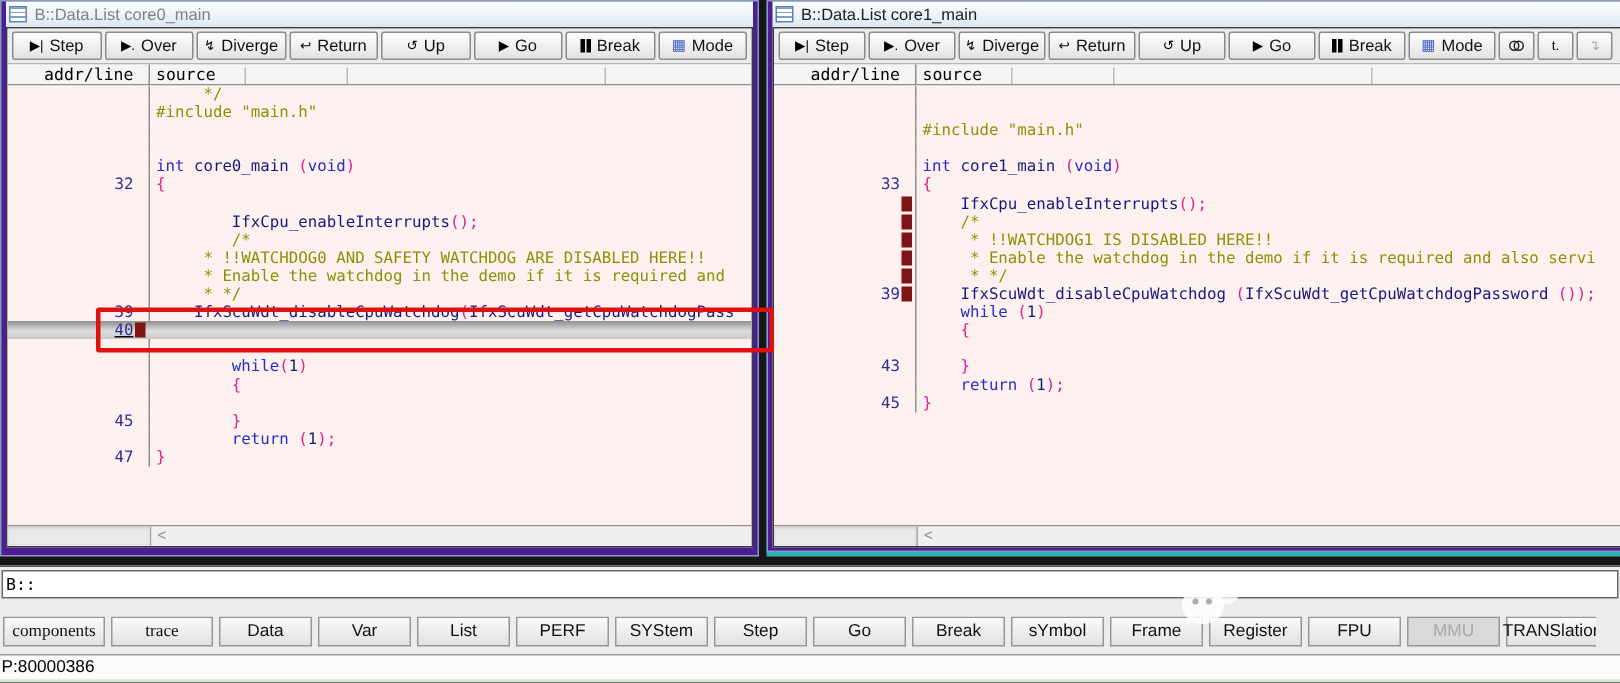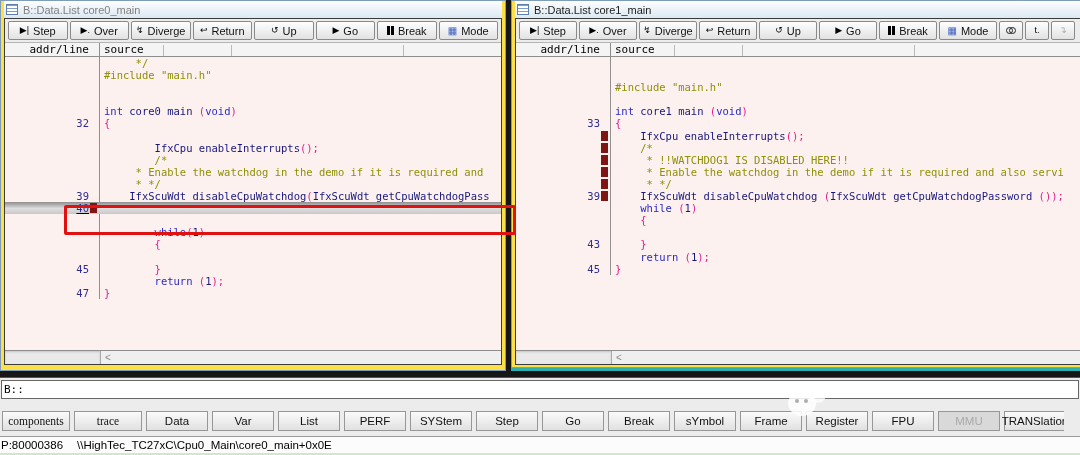--- a/index.html
+++ b/index.html
@@ -1,19 +1,19 @@
 <!DOCTYPE html>
 <html><head>
 <meta charset="utf-8">
 <style>
   html,body{margin:0;padding:0;background:#333;}
   .screen{position:relative;width:1080px;height:455px;background:#161616;overflow:hidden;
           font-family:"Liberation Sans",sans-serif;}
   
-  .t32win{position:absolute;top:0;background:#fde047;border:1px solid #7f9db9;
+  .t32win{position:absolute;top:0;background:#4c1d95;border:1px solid #7f9db9;
           padding:0 3px 3px 3px;box-sizing:border-box;}
   .t32win.active{box-shadow:0 3px 0 0 #2fb0ae;}
   .titlebar{height:17px;display:flex;align-items:center;gap:5px;padding-left:2px;
             background:linear-gradient(#fdfefe,#dce8f3);font-size:11px;color:#808080;}
   .t32win.active .titlebar{color:#1c1c1c;}
   .titleicon{width:12px;height:11px;background:#fff;border:1px solid #5b7fae;box-sizing:border-box;
              background-image:repeating-linear-gradient(#7e9fcc 0 1px,transparent 1px 3px);}
   .client{background:#ececec;border:1px solid #3c3c3c;display:flex;flex-direction:column;height:345px;overflow:hidden;}
   
   .toolbar{height:23px;display:flex;align-items:center;gap:2px;padding:0 0 0 3px;background:#ececec;
@@ -133,20 +133,21 @@
         <div class="srcarea">
           <div class="row"><span class="lnum"></span><span class="lmark"></span><span class="lcode"><span class="c-cm">     */</span></span></div>
           <div class="row"><span class="lnum"></span><span class="lmark"></span><span class="lcode"><span class="c-cm">#include "main.h"</span></span></div>
           <div class="row"><span class="lnum"></span><span class="lmark"></span><span class="lcode"></span></div>
           <div class="row"><span class="lnum"></span><span class="lmark"></span><span class="lcode"></span></div>
           <div class="row"><span class="lnum"></span><span class="lmark"></span><span class="lcode"><span class="c-kw">int </span><span class="c-id">core0_main </span><span class="c-pn">(</span><span class="c-kw">void</span><span class="c-pn">)</span></span></div>
           <div class="row"><span class="lnum">32</span><span class="lmark"></span><span class="lcode"><span class="c-pn">{</span></span></div>
           <div class="row"><span class="lnum"></span><span class="lmark"></span><span class="lcode"></span></div>
           <div class="row"><span class="lnum"></span><span class="lmark"></span><span class="lcode"><span class="c-id">        IfxCpu_enableInterrupts</span><span class="c-pn">();</span></span></div>
           <div class="row"><span class="lnum"></span><span class="lmark"></span><span class="lcode"><span class="c-cm">        /*</span></span></div>
+          <div class="row"><span class="lnum"></span><span class="lmark"></span><span class="lcode"><span class="c-cm">     * !!WATCHDOG0 AND SAFETY WATCHDOG ARE DISABLED HERE!!</span></span></div>
           <div class="row"><span class="lnum"></span><span class="lmark"></span><span class="lcode"><span class="c-cm">     * Enable the watchdog in the demo if it is required and</span></span></div>
           <div class="row"><span class="lnum"></span><span class="lmark"></span><span class="lcode"><span class="c-cm">     * */</span></span></div>
           <div class="row"><span class="lnum">39</span><span class="lmark"></span><span class="lcode"><span class="c-id">    IfxScuWdt_disableCpuWatchdog</span><span class="c-pn">(</span><span class="c-id">IfxScuWdt_getCpuWatchdogPass</span></span></div>
           <div class="row pc"><span class="lnum">40</span><span class="lmark"><span class="bp"></span></span></div>
           <div class="row"><span class="lnum"></span><span class="lmark"></span><span class="lcode"></span></div>
           <div class="row"><span class="lnum"></span><span class="lmark"></span><span class="lcode"><span class="c-kw">        while</span><span class="c-pn">(</span><span class="c-id">1</span><span class="c-pn">)</span></span></div>
           <div class="row"><span class="lnum"></span><span class="lmark"></span><span class="lcode"><span class="c-pn">        {</span></span></div>
           <div class="row"><span class="lnum"></span><span class="lmark"></span><span class="lcode"></span></div>
           <div class="row"><span class="lnum">45</span><span class="lmark"></span><span class="lcode"><span class="c-pn">        }</span></span></div>
           <div class="row"><span class="lnum"></span><span class="lmark"></span><span class="lcode"><span class="c-kw">        return </span><span class="c-pn">(</span><span class="c-id">1</span><span class="c-pn">);</span></span></div>
@@ -264,21 +265,20 @@
         <button class="mbtn">Break</button>
         <button class="mbtn">sYmbol</button>
         <button class="mbtn">Frame</button>
         <button class="mbtn">Register</button>
         <button class="mbtn">FPU</button>
         <button class="mbtn disabled">MMU</button>
         <button class="mbtn">TRANSlation</button>
       </div>
     <div class="statusbar">
       <span>P:80000386</span>
-      <span>\\HighTec_TC27xC\Cpu0_Main\core0_main+0x0E</span>
     </div>
     <div class="greenstrip"></div>
   </div>
 
   <div class="watermark">
     <span class="wm-ic">
       <span class="wm-b1"></span>
         <span class="wm-b2"></span>
     </span>
   </div>

